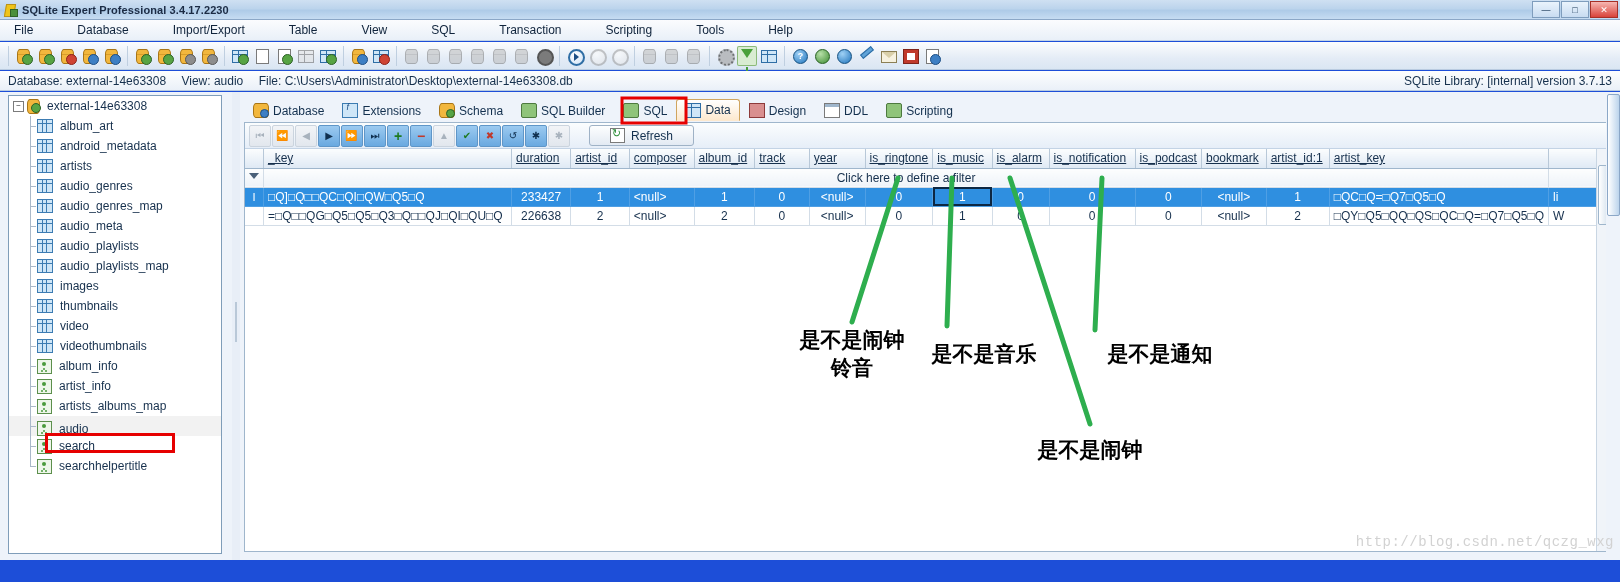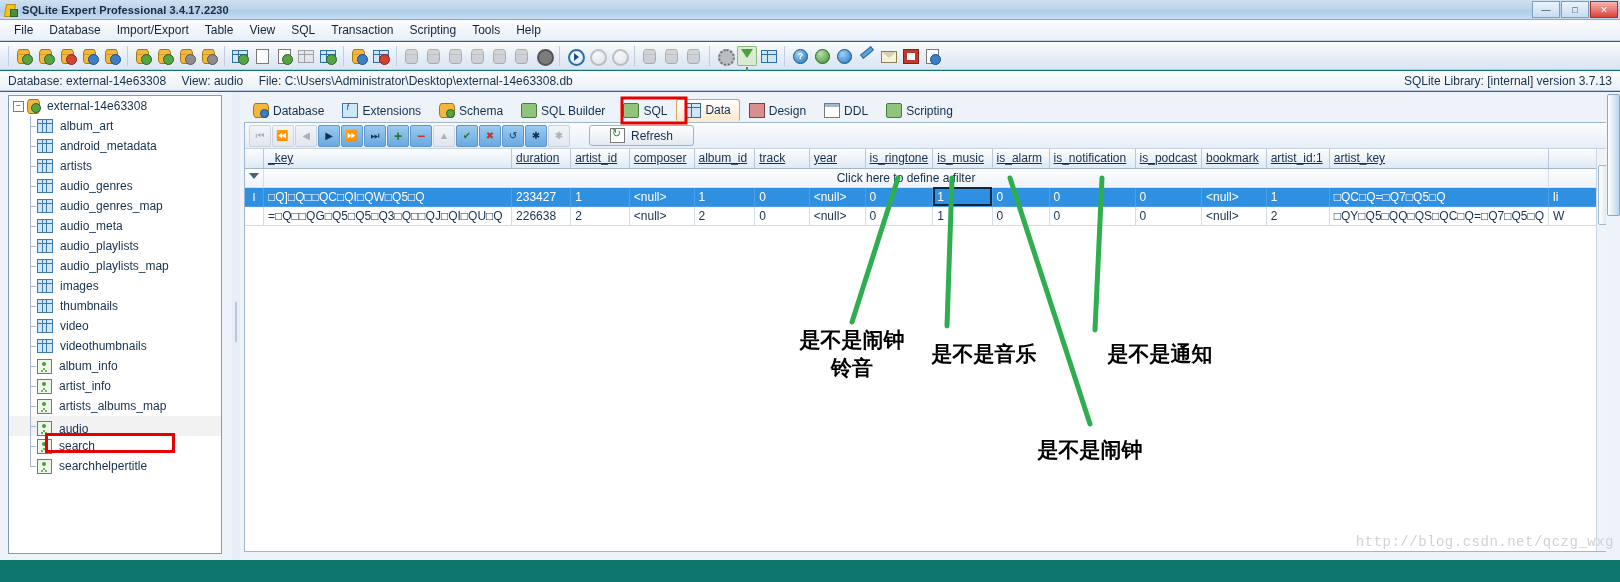--- a/index.html
+++ b/index.html
@@ -2,21 +2,21 @@
 <html><head>
 <meta charset="utf-8">
 <style>
   html,body{margin:0;padding:0;}
   body{
     width:1620px;height:582px;overflow:hidden;
     font-family:"Liberation Sans","DejaVu Sans",sans-serif;
     font-size:12px;color:#000;background:#f0f0f0;
     -webkit-font-smoothing:none;
   }
-  .app{position:relative;width:1620px;height:582px;background:#0f766e;}
+  .app{position:relative;width:1620px;height:582px;background:#1d4ed8;}
 
   
   .titlebar{
     position:absolute;left:0;top:0;width:1620px;height:19px;
     background:linear-gradient(to bottom,#cfe0f2 0%,#bcd4ec 45%,#aecbe8 55%,#c6dcf2 100%);
     border-bottom:1px solid #8ba7c7;
     display:flex;align-items:center;
   }
   .title-ico{
     width:14px;height:14px;margin-left:4px;margin-right:4px;position:relative;flex:none;
@@ -30,21 +30,21 @@
     background:linear-gradient(to bottom,#eaf3fc,#c8dcf1);
     display:flex;align-items:center;justify-content:center;font-size:9px;color:#12304f;
   }
   .winbtn.close{background:linear-gradient(to bottom,#f6b7b2,#d9433a);border-color:#a63027;color:#fff;}
 
   
   .menubar{
     position:absolute;left:0;top:20px;width:1620px;height:21px;
     background:linear-gradient(to bottom,#fbfcfe,#e9f0f8);
     border-bottom:1px solid #c3d3e5;
-    display:flex;align-items:center;padding-left:6px;box-sizing:border-box;
+    display:flex;align-items:center;padding-left:6px;box-sizing:border-box;gap:28px;
   }
   .menu-item{padding:2px 8px;font-size:12px;color:#10243c;cursor:default;}
 
   
   .toolbar{
     position:absolute;left:0;top:42px;width:1620px;height:28px;
     background:linear-gradient(to bottom,#fcfdfe,#e4ecf6 60%,#dae6f3);
     border-bottom:1px solid #b9cbe0;
     display:flex;align-items:center;padding-left:4px;box-sizing:border-box;
   }
@@ -183,21 +183,21 @@
     height:19px;padding:0 4px;box-sizing:border-box;
     background:linear-gradient(to bottom,#fbfdfe,#dfe9f4);
     border-right:1px solid #b8c8d8;border-bottom:1px solid #9fb6cc;
     font-weight:normal;text-align:left;color:#16304d;white-space:nowrap;overflow:hidden;text-decoration:underline;
   }
   table.dg td{
     height:19px;padding:0 4px;box-sizing:border-box;
     border-right:1px solid #d3dde7;border-bottom:1px solid #d3dde7;
     white-space:nowrap;overflow:hidden;color:#16304d;
   }
-  .num{text-align:left;}
+  .num{text-align:center;}
   tr.rowsel td{background:#2f8fe0;color:#fff;border-right-color:#4f9fe4;border-bottom-color:#4f9fe4;}
   .ind-col{width:10px;background:linear-gradient(to bottom,#fbfdfe,#dfe9f4);border-right:1px solid #b8c8d8;}
   .filterrow td{
     background:linear-gradient(to bottom,#fdfefe,#eef3f9);
     border-bottom:1px solid #c3d3e5;color:#9aa7b4;height:20px;
   }
   .filter-ico{width:10px;height:12px;position:relative;margin:0 auto;}
   .filter-ico:after{content:"";position:absolute;left:0;top:1px;border-left:5px solid transparent;border-right:5px solid transparent;border-top:6px solid #4a6079;}
   .cellcursor{outline:2px solid #0d2742;outline-offset:-2px;}
   .rowmark{font-size:11px;color:#16304d;text-align:center;}

